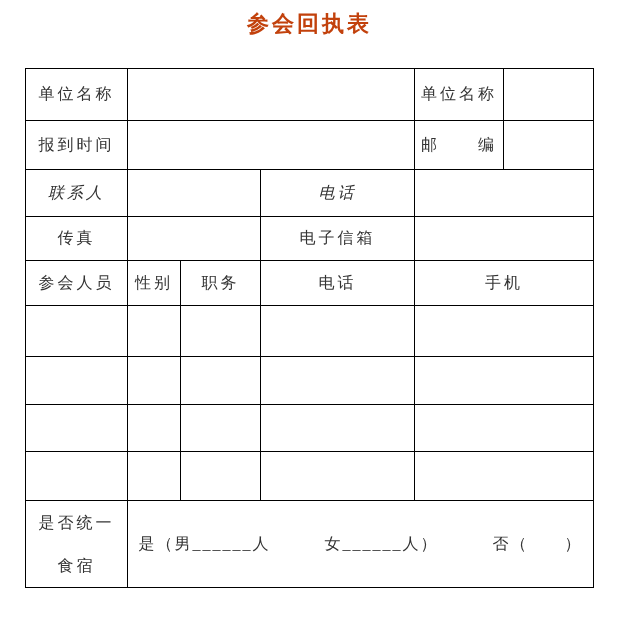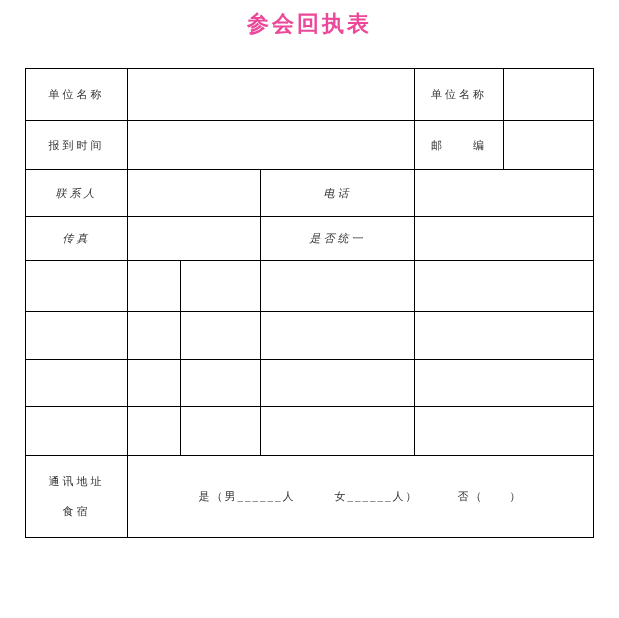--- a/index.html
+++ b/index.html
@@ -14,44 +14,44 @@
     position: relative;
     font-family: "Liberation Serif", "DejaVu Serif", serif;
     color: #333333;
   }
   .title {
     text-align: center;
     padding-top: 9px;
     font-size: 22px;
     font-weight: bold;
     letter-spacing: 3px;
-    color: #ec4899;
+    color: #c2410c;
   }
   table.form-table {
     position: absolute;
     left: 25px;
     top: 68px;
     width: 568px;
     border-collapse: collapse;
     table-layout: fixed;
   }
   table.form-table td {
     border: 1.5px solid #000000;
-    font-size: 11px;
+    font-size: 16px;
     text-align: center;
     vertical-align: middle;
     padding: 0;
     overflow: hidden;
   }
   .lbl { letter-spacing: 3px; }
   
   tr.r1  td { height: 51px; }
   tr.r2  td { height: 48px; }
   tr.r3  td { height: 46px; font-style: italic; }
-  tr.r4  td { height: 43px; font-style: italic; }
+  tr.r4  td { height: 43px; }
   tr.r5  td { height: 44px; }
   tr.re1 td { height: 50px; }
   tr.re2 td { height: 47px; }
   tr.re3 td { height: 46px; }
   tr.re4 td { height: 48px; }
   tr.r10 td { height: 81px; }
   .meal-lbl {
     white-space: pre-line;
     line-height: 2.7;
   }
@@ -90,22 +90,29 @@
     </tr>
     <tr class="r3">
       <td class="lbl">联系人</td>
       <td colspan="2"></td>
       <td class="lbl">电话</td>
       <td colspan="2"></td>
     </tr>
     <tr class="r4">
       <td class="lbl">传真</td>
       <td colspan="2"></td>
-      <td class="lbl">是否统一</td>
+      <td class="lbl">电子信箱</td>
       <td colspan="2"></td>
+    </tr>
+    <tr class="r5">
+      <td class="lbl">参会人员</td>
+      <td class="lbl">性别</td>
+      <td class="lbl">职务</td>
+      <td class="lbl">电话</td>
+      <td class="lbl" colspan="2">手机</td>
     </tr>
     <tr class="re1">
       <td></td>
       <td></td>
       <td></td>
       <td></td>
       <td colspan="2"></td>
     </tr>
     <tr class="re2">
       <td></td>
@@ -122,18 +129,18 @@
       <td colspan="2"></td>
     </tr>
     <tr class="re4">
       <td></td>
       <td></td>
       <td></td>
       <td></td>
       <td colspan="2"></td>
     </tr>
     <tr class="r10">
-      <td class="lbl meal-lbl">通讯地址
+      <td class="lbl meal-lbl">是否统一
 食宿</td>
       <td class="options" colspan="5">是（男______人　　　女______人）　　　否（　　）</td>
     </tr>
   </tbody>
 </table>
 
 </body></html>

